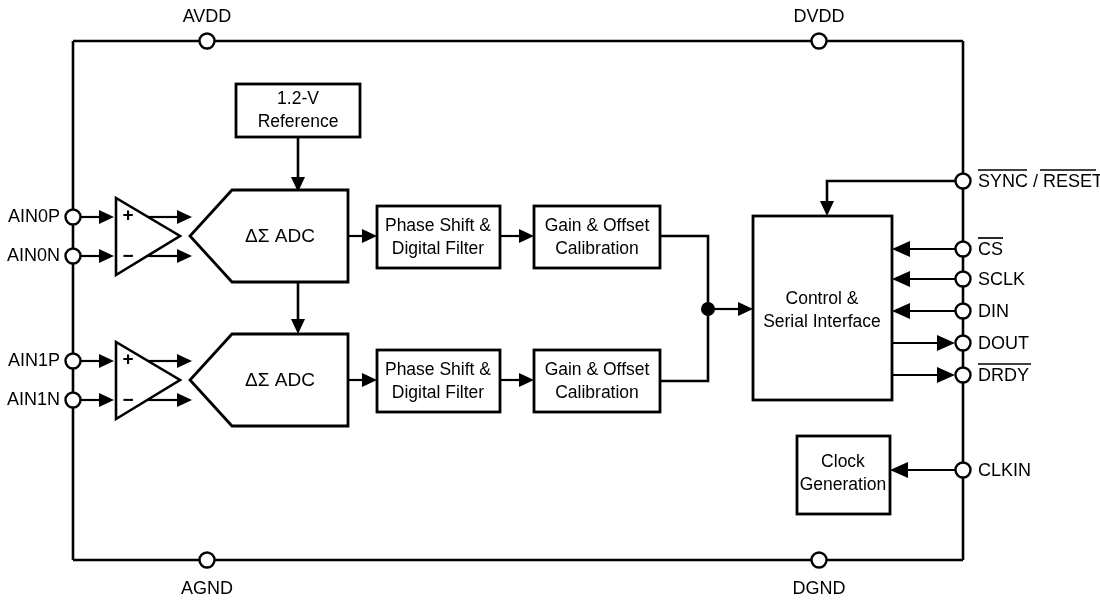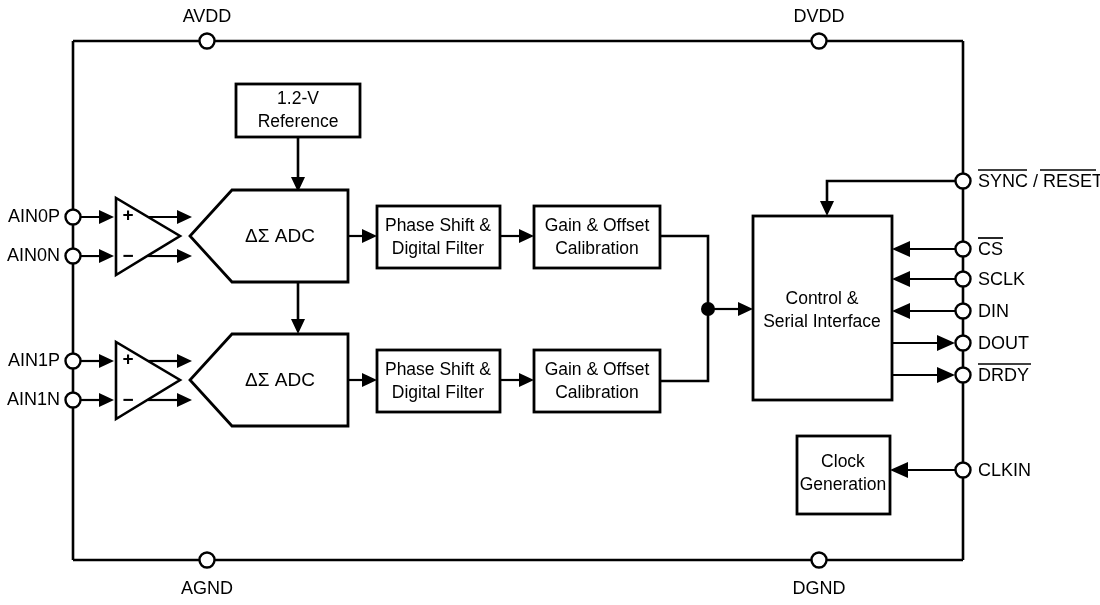--- a/index.html
+++ b/index.html
@@ -7,21 +7,20 @@
     padding: 0;
     background: #ffffff;
   }
   #root {
     position: relative;
     width: 1100px;
     height: 605px;
     background: #ffffff;
     font-family: "Liberation Sans", sans-serif;
     overflow: hidden;
-    border-radius: 23px;
   }
   svg#diagram {
     position: absolute;
     left: 0;
     top: 0;
     width: 1100px;
     height: 605px;
   }
   .wire {
     stroke: #000000;

